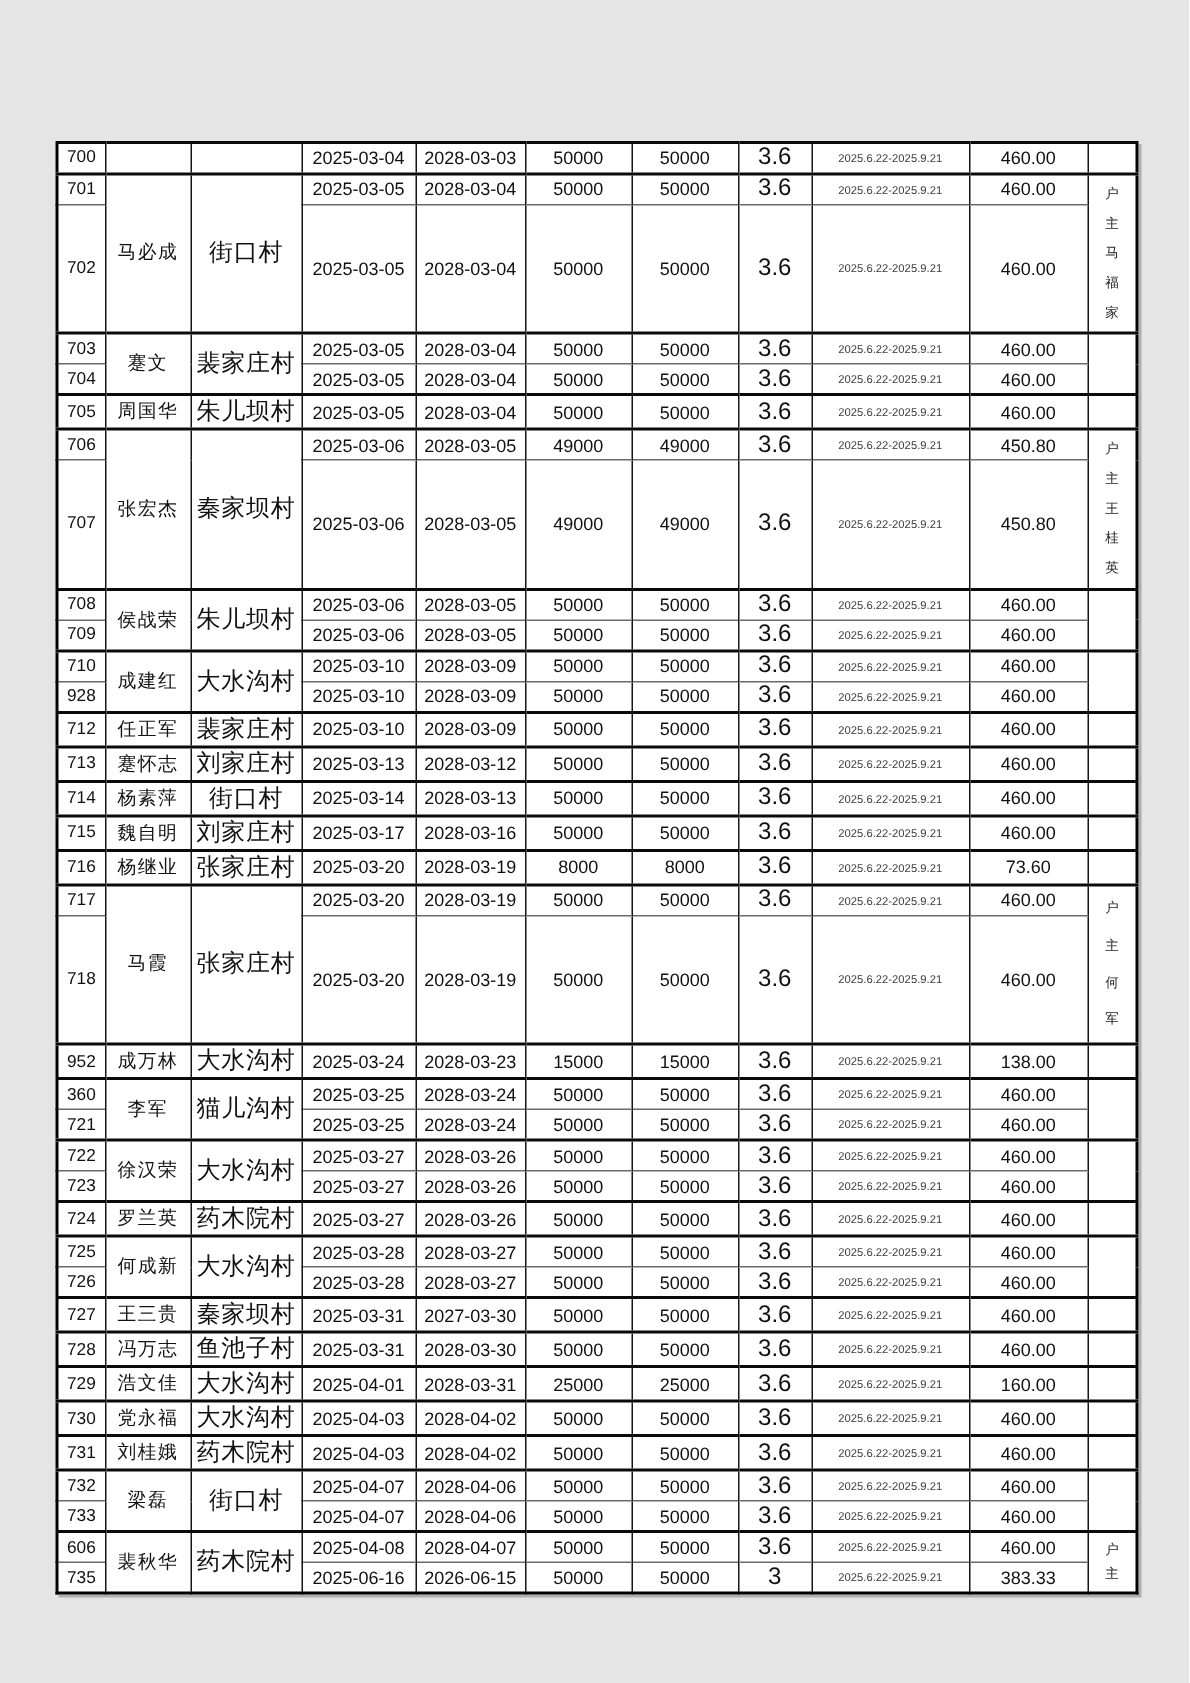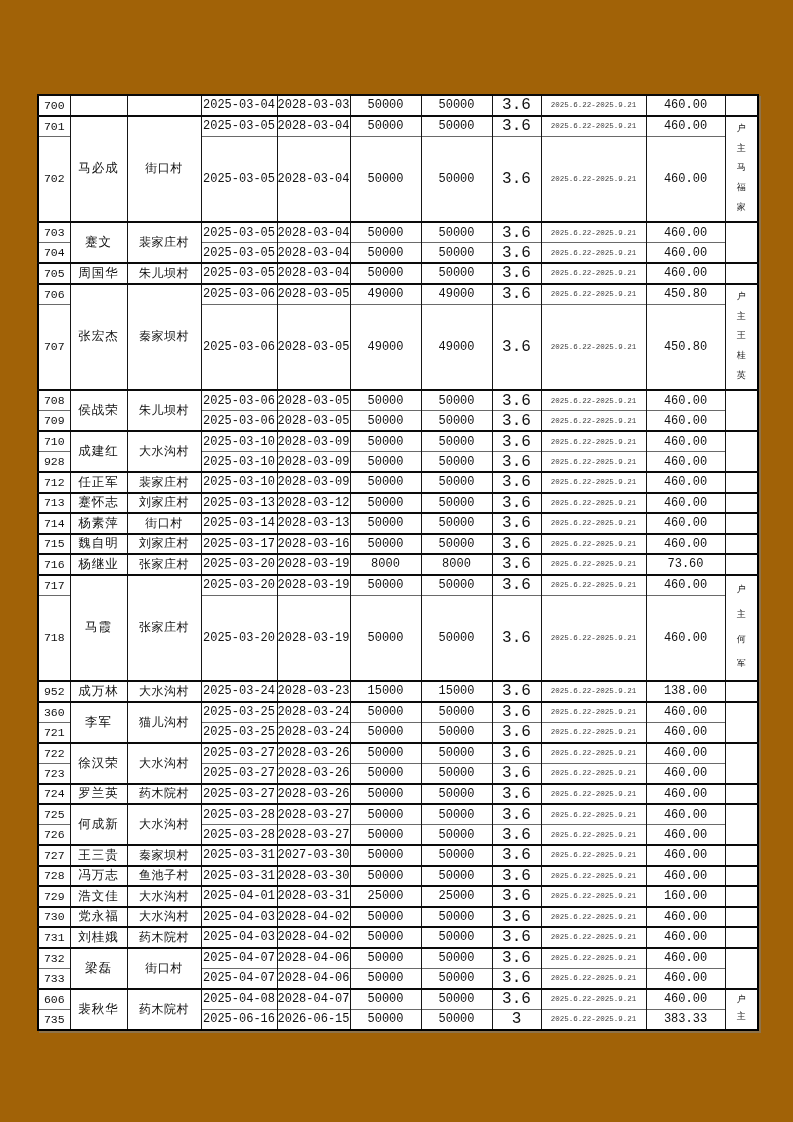--- a/index.html
+++ b/index.html
@@ -4,22 +4,22 @@
 <style>
   html, body {
     margin: 0;
     padding: 0;
     background: #ffffff;
   }
   .page {
     position: relative;
     width: 793px;
     height: 1122px;
-    background: #a16207;
-    font-family: Liberation Mono, monospace;
+    background: #e5e5e5;
+    font-family: Liberation Sans, sans-serif;
     color: #111111;
     overflow: hidden;
   }
   table.loan-table {
     position: absolute;
     left: 37px;
     top: 94px;
     width: 720px;
     table-layout: fixed;
     border-collapse: collapse;
@@ -36,21 +36,21 @@
     border-bottom: none;
     padding: 0;
     text-align: center;
     vertical-align: middle;
     overflow: hidden;
     white-space: nowrap;
   }
   tr.group-start td { border-top: 2px solid #0a0a0a; }
   .c-no       { font-size: 11.5px; }
   .c-name     { font-size: 12.5px; letter-spacing: 1px; }
-  .c-village  { font-size: 12px; letter-spacing: 0.5px; }
+  .c-village  { font-size: 16px; letter-spacing: 0.5px; }
   .c-date     { font-size: 12px; }
   .c-amt      { font-size: 12px; }
   .c-rate     { font-size: 16px; }
   .c-period   { font-size: 7.5px; color: #3d3d3d; }
   .c-interest { font-size: 12px; }
   .c-note     { position: relative; }
   .note-stack {
     position: absolute;
     inset: 3px 0;
     display: flex;

